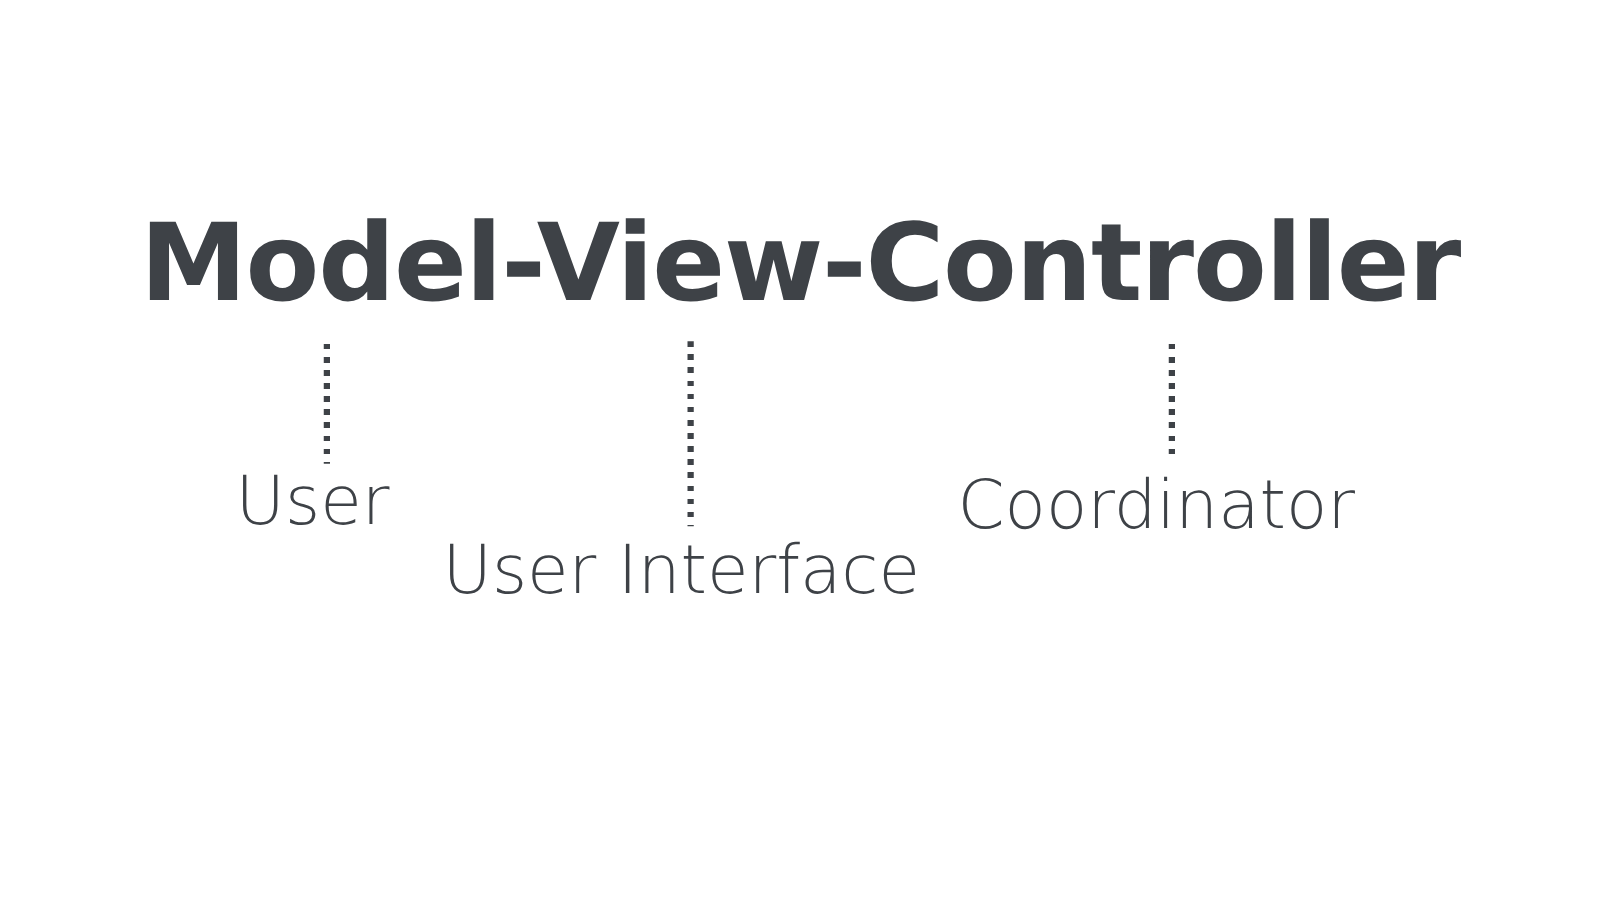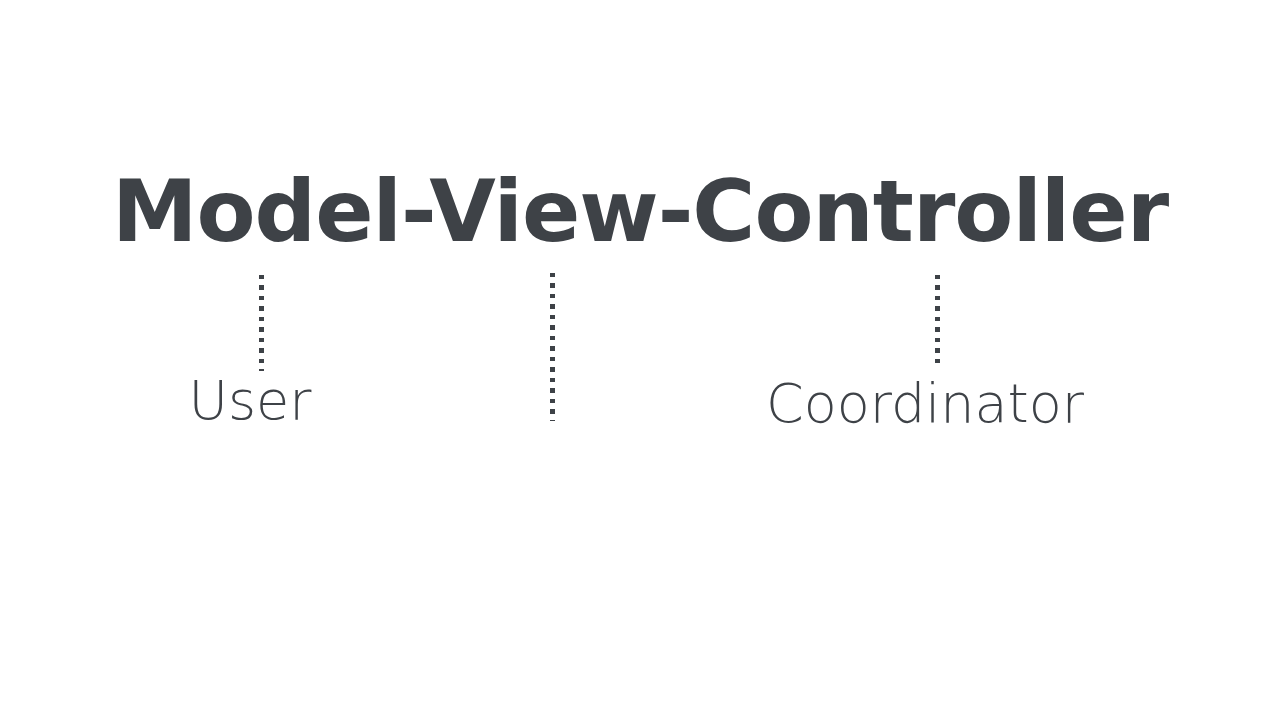--- a/index.html
+++ b/index.html
@@ -63,15 +63,16 @@
 
 <div class="slide">
 
   <h1 class="title">Model-View-Controller</h1>
 
   <div class="connector model"></div>
   <div class="connector view"></div>
   <div class="connector controller"></div>
 
   <div class="label data">User</div>
+  <div class="label user-iface">User Interface</div>
   <div class="label coordinator">Coordinator</div>
 
 </div>
 
 </body></html>

